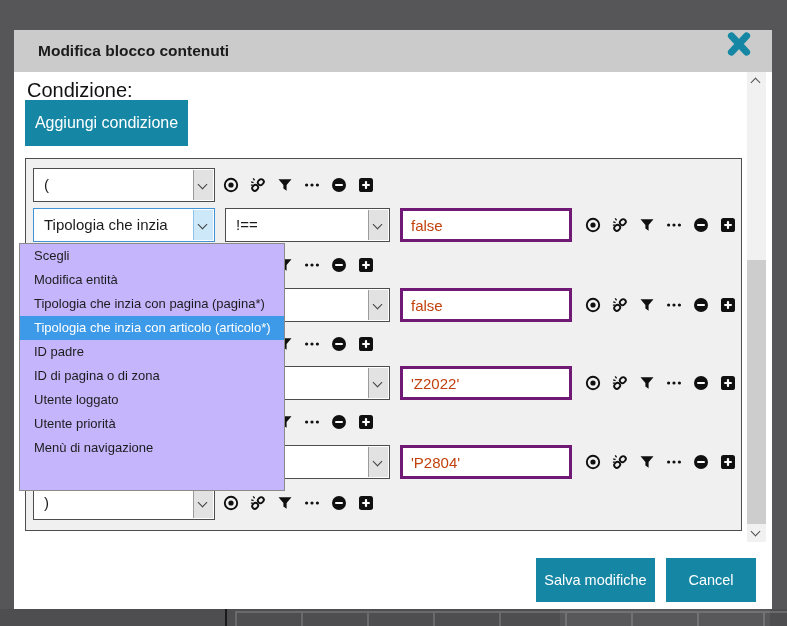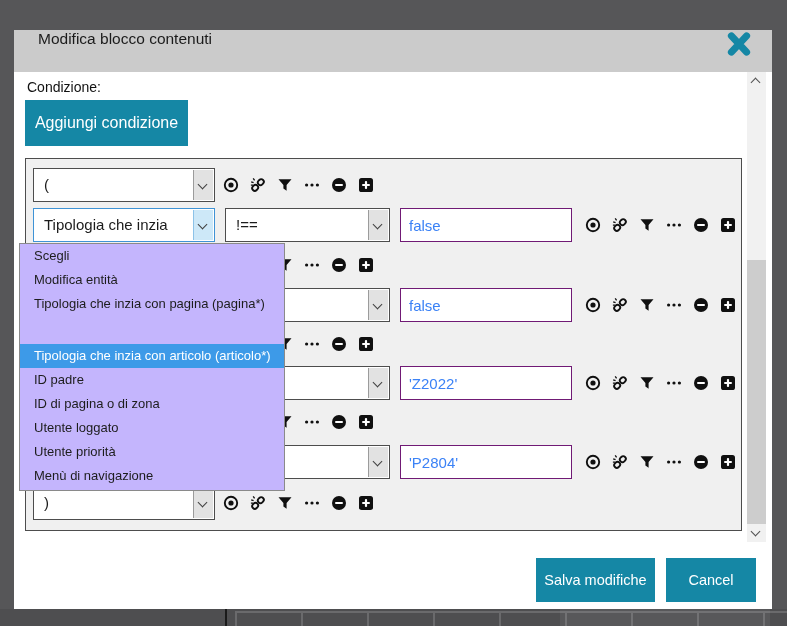--- a/index.html
+++ b/index.html
@@ -6,50 +6,50 @@
   *{box-sizing:border-box;}
   .stage{
     position:relative;width:787px;height:626px;overflow:hidden;
     background:var(--overlay,#565658);
     font-family:"Liberation Sans",sans-serif;
     -webkit-font-smoothing:antialiased;
   }
   
   .modal{position:absolute;left:14px;top:30px;width:758px;height:579px;background:#fff;}
   .modal-header{position:absolute;left:14px;top:30px;width:758px;height:42px;background:var(--headerbg,#cbcbcb);}
-  .modal-title{position:absolute;left:38px;top:18px;height:31px;line-height:42px;
-    font-size:15.5px;font-weight:normal;color:#1b1b1b;}
+  .modal-title{position:absolute;left:38px;top:30px;height:31px;line-height:42px;
+    font-size:15.5px;font-weight:bold;color:#1b1b1b;}
   .close-btn{position:absolute;left:724px;top:31px;width:30px;height:28px;border:none;background:transparent;cursor:pointer;padding:0;}
   
-  .cond-label{position:absolute;left:27px;top:79px;font-size:14px;color:#111;}
+  .cond-label{position:absolute;left:27px;top:79px;font-size:20px;color:#111;}
   .add-cond-btn{position:absolute;left:25px;top:100px;width:163px;height:46px;
     background:var(--accent,#1587a5);color:#fff;border:none;font-family:inherit;
     font-size:16px;cursor:pointer;}
   
   .builder{position:absolute;left:25px;top:158px;width:717px;height:373px;
     background:#f0f0f0;border:1px solid #4d4d4d;}
   .brow{position:absolute;left:0;width:715px;height:34px;}
   .sel{position:absolute;top:0;height:34px;background:#fff;border:1px solid #4d4d4d;}
   .sel .txt{position:absolute;left:10px;top:0;line-height:31px;font-size:15px;color:#1b1b1b;white-space:nowrap;}
   .sel .chev{position:absolute;top:1px;right:1px;bottom:1px;width:20px;background:#e2e2e2;border-left:1px solid #9b9b9b;}
   .sel .chev i{position:absolute;left:5px;top:11px;width:7px;height:7px;
     border-left:1.6px solid #3f3f3f;border-bottom:1.6px solid #3f3f3f;transform:rotate(-45deg);}
   .sel.focused{border-color:#3f93d6;}
   .sel.focused .chev{background:#cde8f8;border-left-color:#8cc2e8;}
-  .inputbox{position:absolute;top:0;height:34px;border:1px solid #701a75;background:#fff;
-    font-family:inherit;font-size:15px;color:#3b82f6;padding:6px 8px;}
+  .inputbox{position:absolute;top:0;height:34px;border:3px solid #701a75;background:#fff;
+    font-family:inherit;font-size:15px;color:#c2410c;padding:6px 8px;}
   .iconrow{position:absolute;top:9px;display:flex;gap:11px;}
   .icon-btn{width:16px;height:16px;display:block;cursor:pointer;}
   .icon-btn svg{display:block;}
   
   .dropdown{position:absolute;left:19px;top:243px;width:266px;height:248px;background:#c4b5fd;
     border:1px solid #8a8a8a;z-index:40;overflow:hidden;}
   .dd-opt{height:24px;line-height:24px;padding-left:14px;font-size:13px;color:#1d1d1d;
     white-space:nowrap;overflow:hidden;cursor:default;}
-  .dd-opt.selected{background:var(--selection,#3d9ae8);color:#fff;margin-top:28px;}
+  .dd-opt.selected{background:var(--selection,#3d9ae8);color:#fff;}
   
   .scrollbar{position:absolute;left:747px;top:72px;width:19px;height:470px;background:#f1f1f1;}
   .sb-btn{position:absolute;left:0;width:19px;height:18px;background:#f1f1f1;}
   .sb-btn i{position:absolute;left:5px;width:7px;height:7px;
     border-left:1.5px solid #505050;border-bottom:1.5px solid #505050;}
   .sb-btn.up{top:0;}  .sb-btn.up i{top:7px;transform:rotate(135deg);}
   .sb-btn.down{bottom:0;} .sb-btn.down i{top:4px;transform:rotate(-45deg);}
   .sb-thumb{position:absolute;left:0;top:188px;width:19px;height:264px;background:#cdcdcd;}
   
   .footer-btn{position:absolute;top:558px;height:44px;background:var(--accent,#1587a5);

